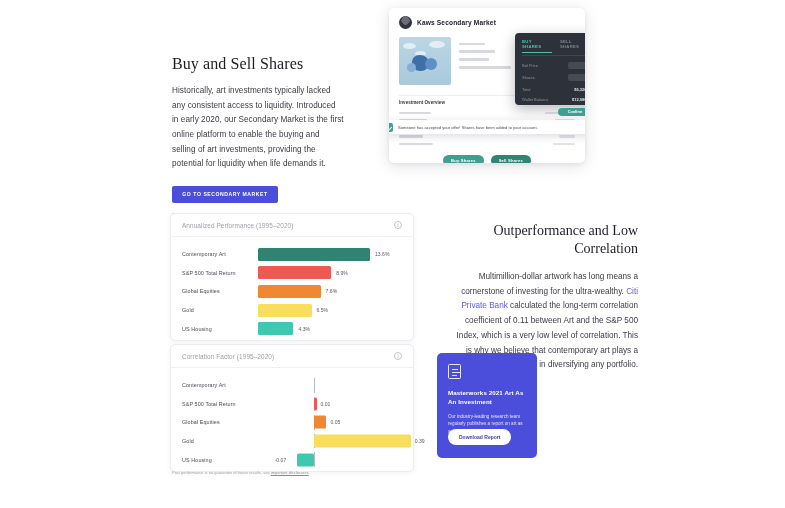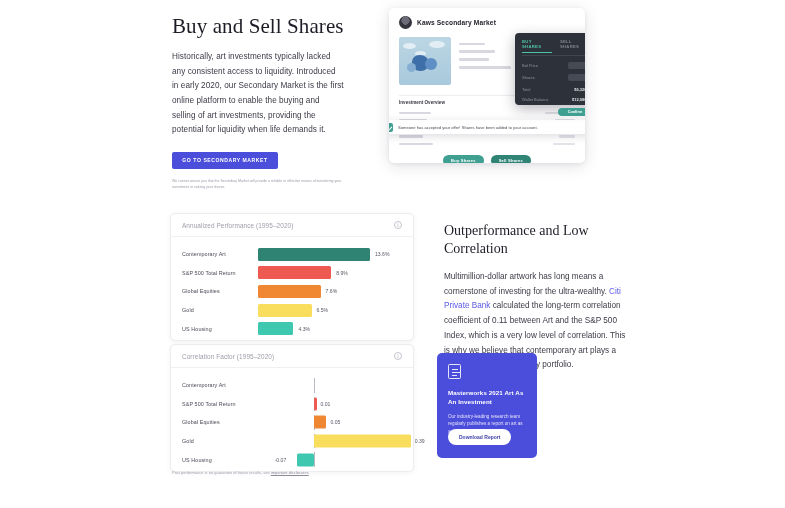--- a/index.html
+++ b/index.html
@@ -10,22 +10,22 @@
     color: #2b2b33;
     overflow: hidden;
   }
   .page { position: relative; width: 785px; height: 508px; }
 
   
   .sec1 { position: absolute; left: 0; top: 0; width: 785px; height: 185px; }
   .sec1-text { position: absolute; left: 172px; top: 14px; width: 172px; }
   .h2 {
     font-family: "Liberation Serif", serif;
-    font-size: 21px; font-weight: 400; color: #1c1c26;
-    letter-spacing: .1px; line-height: 1.2;
+    font-size: 16px; font-weight: 400; color: #1c1c26;
+    letter-spacing: .1px; line-height: 1.2; margin-top: 40px;
   }
   .body-copy {
     margin-top: 11px; font-size: 8.2px; line-height: 1.78; color: #3b3b47;
     letter-spacing: .05px;
   }
   .cta {
     display: block; margin-top: 14px; width: 106px; height: 17px;
     background: #4b4ddb; border: none; border-radius: 2px;
     color: #fff; font-size: 5.1px; font-weight: 700; letter-spacing: .55px;
     font-family: "Liberation Sans", sans-serif; cursor: pointer;
@@ -141,21 +141,21 @@
   .cbar { position: absolute; top: 50%; transform: translateY(-50%); height: 13px; border-radius: 1.5px; }
   .cval { position: absolute; top: 50%; transform: translateY(-50%); font-size: 5.1px; color: #595966; white-space: nowrap; }
 
   .footnote {
     position: absolute; left: 172px; top: 270px;
     font-size: 3.9px; color: #a0a0ad; letter-spacing: .05px;
   }
   .footnote u { color: #8b8b9a; text-decoration: underline; }
 
   
-  .rcol { position: absolute; left: 444px; top: 222px; width: 182px; }
+  .rcol { position: absolute; left: 456px; top: 222px; width: 182px; text-align: right; }
   .h2b {
     font-family: "Liberation Serif", serif; font-size: 14px; font-weight: 400;
     color: #1c1c26; line-height: 1.28;
   }
   .rbody { margin-top: 12px; font-size: 8.2px; line-height: 1.8; color: #3b3b47; }
   .rbody a { color: #5b5ae6; text-decoration: none; }
 
   .promo {
     position: absolute; left: 437px; top: 353px; width: 100px; height: 105px;
     background: #4b4ddb; border-radius: 5px; padding: 11px 11px 0;

